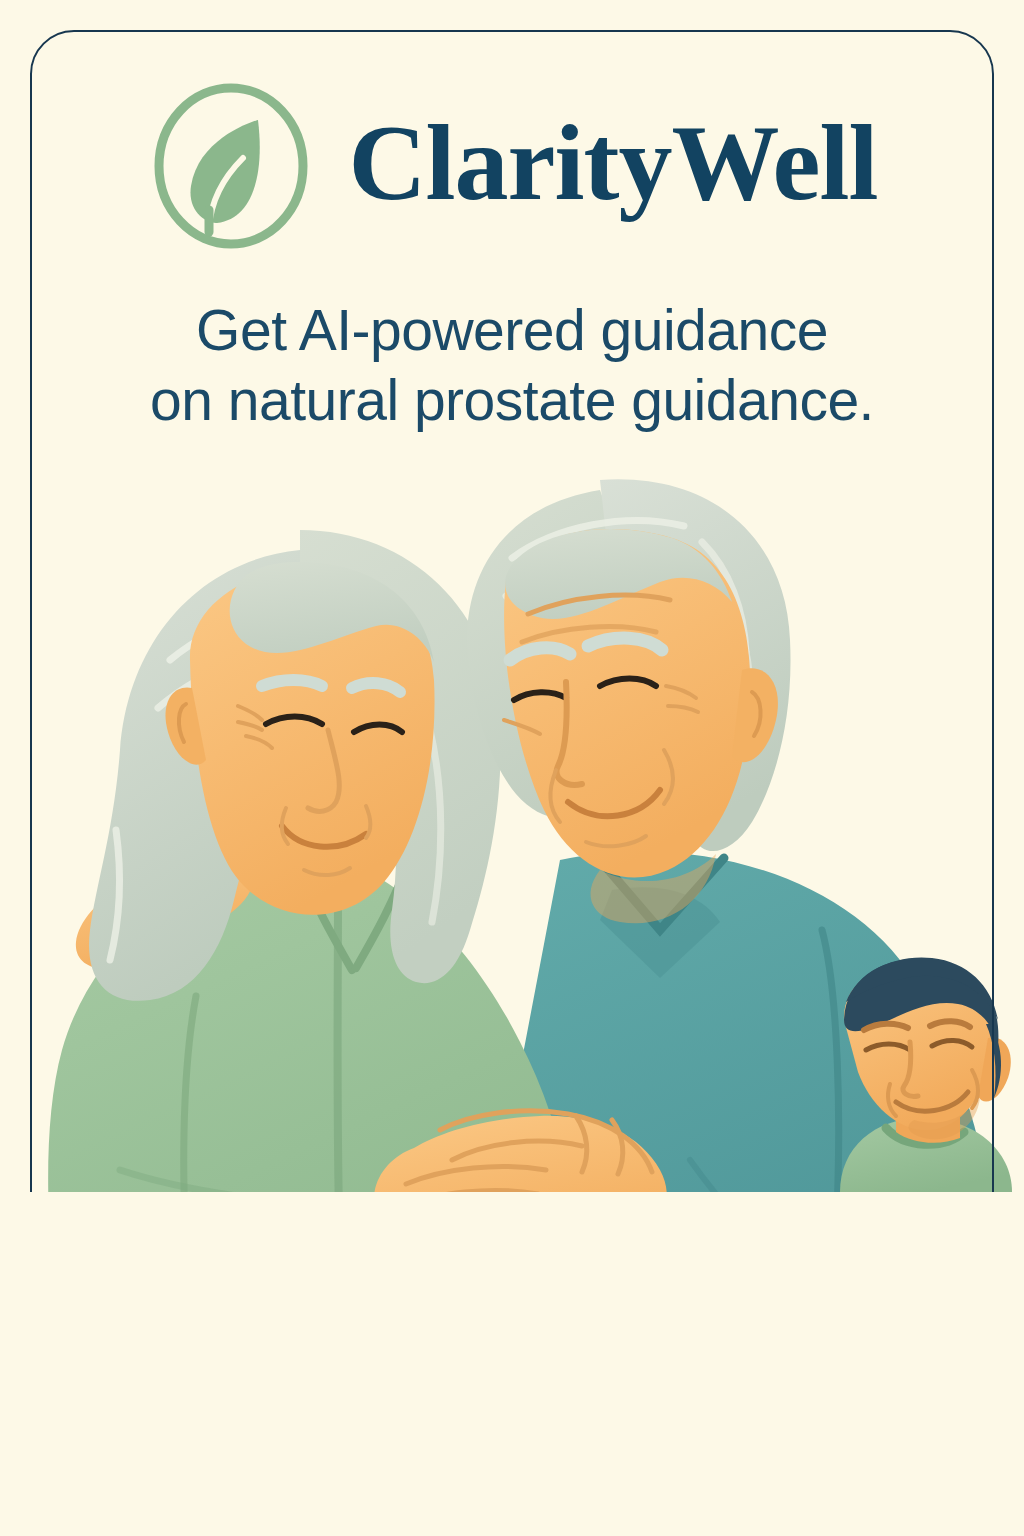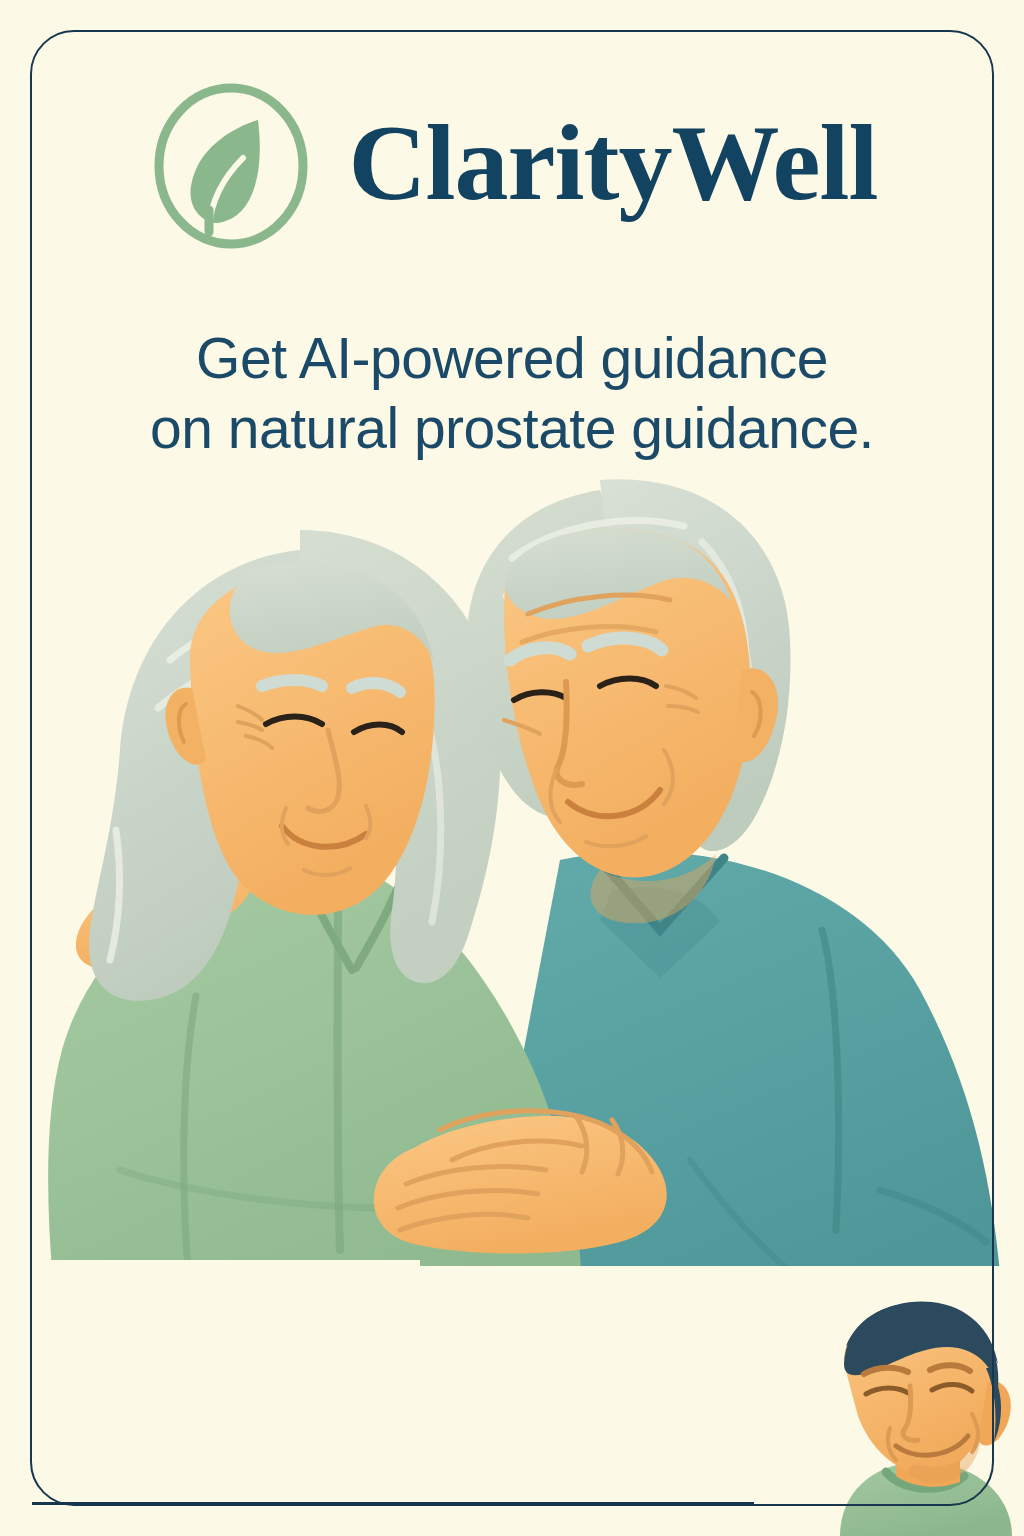--- a/index.html
+++ b/index.html
@@ -6,21 +6,21 @@
     margin: 0;
     padding: 0;
     background: #FDF9E7;
   }
   body {
     font-family: "Liberation Sans", sans-serif;
   }
   .poster {
     position: relative;
     width: 1024px;
-    height: 1536px;
+    height: 1192px;
     background: #FDF9E7;
     overflow: hidden;
   }
   
   .frame {
     position: absolute;
     left: 30px;
     top: 30px;
     width: 964px;
     height: 1476px;
@@ -62,21 +62,20 @@
     left: 60px;
     right: 60px;
     top: 296px;
     text-align: center;
     color: #1B4A68;
     font-size: 57px;
     line-height: 1.22;
     font-weight: 400;
     letter-spacing: -0.5px;
     z-index: 6;
-    margin-top: 28px;
   }
   .headline .line { display: block; }
 
   
   .illustration {
     position: absolute;
     left: 0;
     top: 430px;
     width: 1024px;
     height: 910px;

